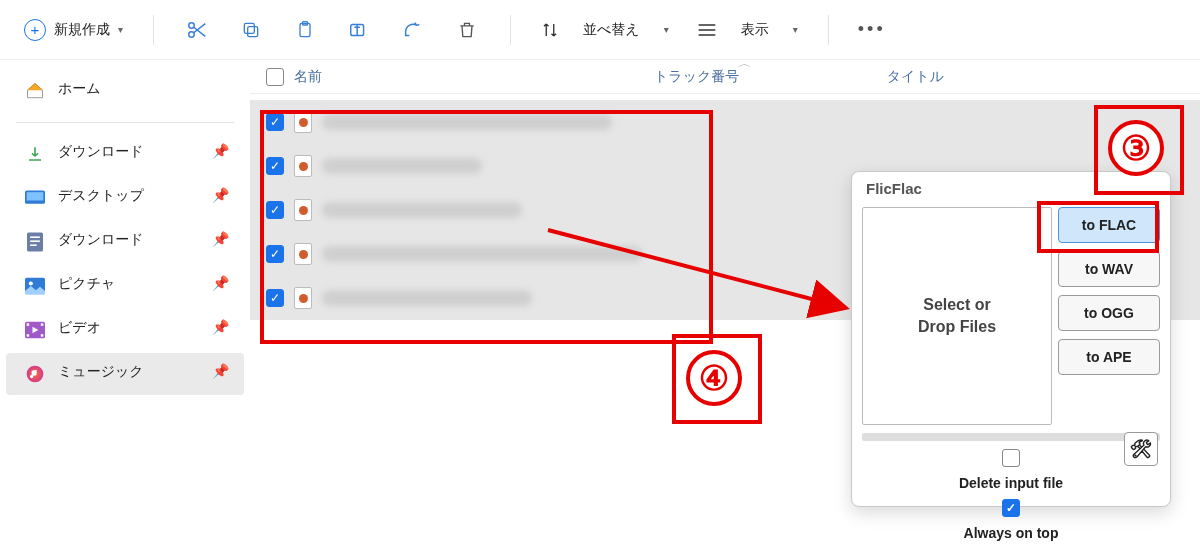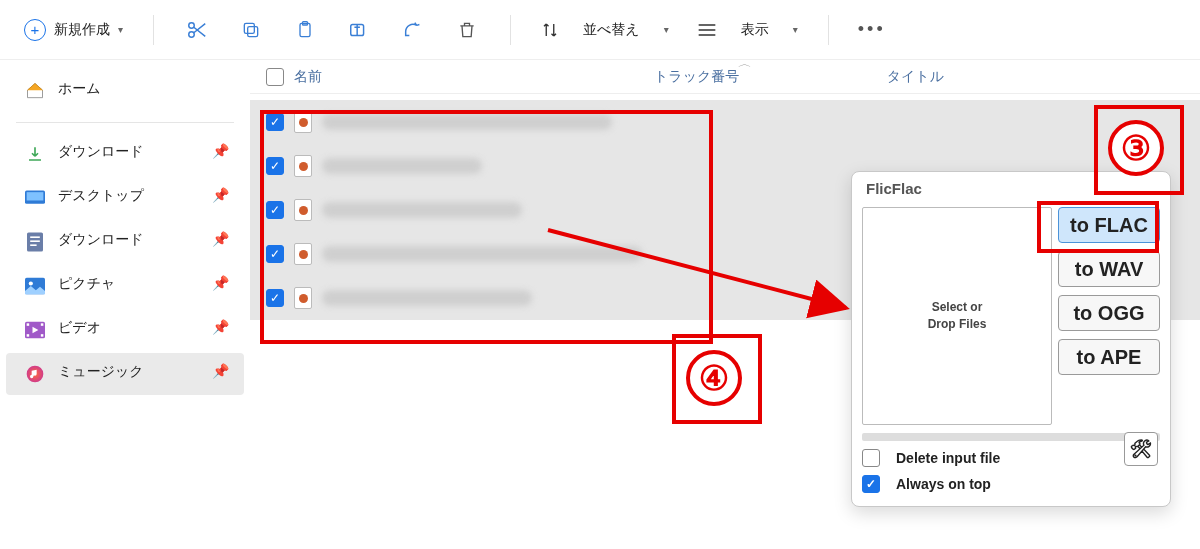--- a/index.html
+++ b/index.html
@@ -98,31 +98,31 @@
     width:320px;height:336px;
     border:1px solid #c8c8c8;border-radius:8px;background:#fff;
     box-shadow:0 6px 18px rgba(0,0,0,.15);
     font-weight:bold;
   }
   .ff-title{padding:8px 14px 4px;font-size:15px;color:#555;}
   .ff-body{display:flex;padding:6px 10px 4px;gap:6px;}
   .drop{
     flex:1;border:1px solid #bbb;border-radius:2px;height:218px;
     display:flex;flex-direction:column;align-items:center;justify-content:center;
-    color:#444;font-size:12px;text-align:center;line-height:1.4;
+    color:#444;font-size:16px;text-align:center;line-height:1.4;
   }
   .ff-buttons{display:flex;flex-direction:column;gap:8px;width:102px;}
   .ff-btn{
     height:36px;border:1px solid #9a9a9a;border-radius:4px;background:#f7f7f7;
-    display:flex;align-items:center;justify-content:center;font-size:20px;
+    display:flex;align-items:center;justify-content:center;font-size:14px;
   }
   .ff-btn.active{background:#cfe6fb;border-color:#4c93d9;}
   .ff-prog{height:8px;background:#ddd;margin:4px 10px 6px;border-radius:2px;}
   .ff-foot{display:flex;align-items:center;padding:2px 10px 8px;gap:8px;flex-wrap:wrap;}
-  .ff-foot .r{display:flex;align-items:center;gap:16px;width:100%;}
+  .ff-foot .r{display:flex;align-items:center;gap:8px;width:100%;flex-direction:column;}
   .gear{
     position:absolute;right:12px;bottom:40px;width:34px;height:34px;
     border:1px solid #999;border-radius:4px;background:#fff;
     display:flex;align-items:center;justify-content:center;font-size:18px;
   }
 
   
   .anno-box{position:absolute;border:4px solid #e60000;pointer-events:none;}
   .anno-circle{
     position:absolute;width:56px;height:56px;border:4px solid #e60000;border-radius:50%;

